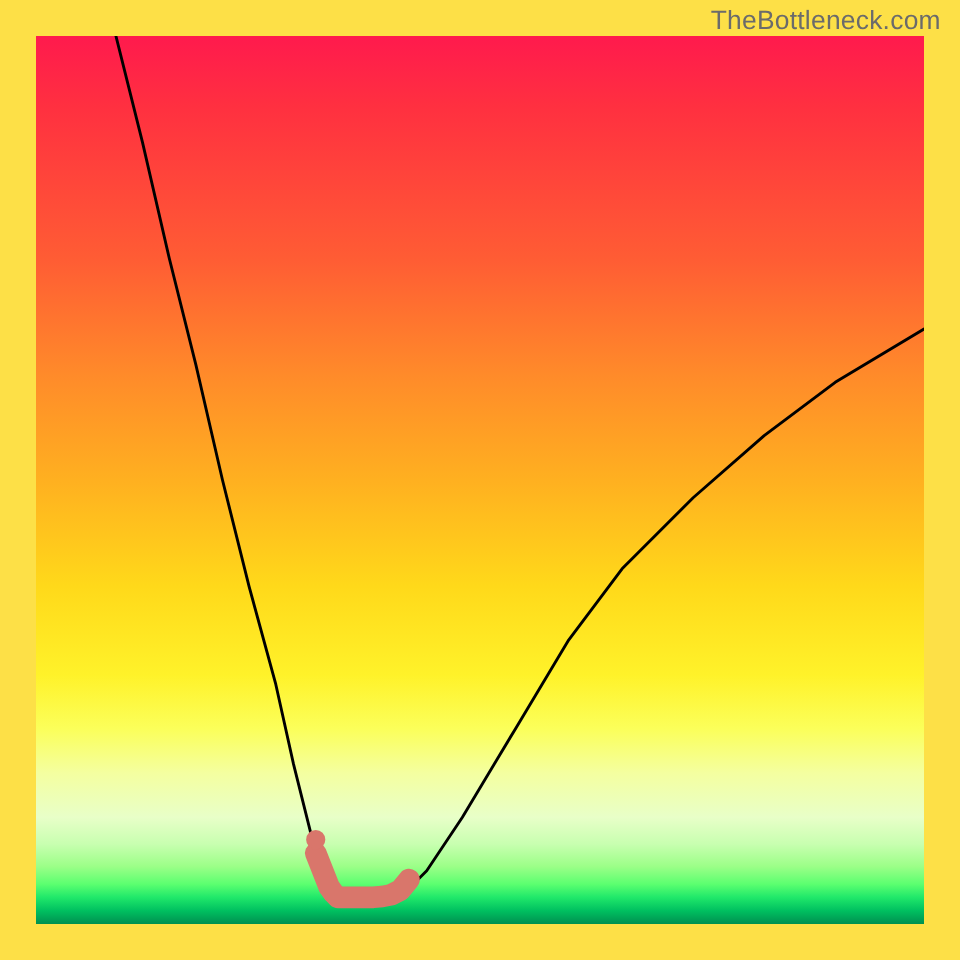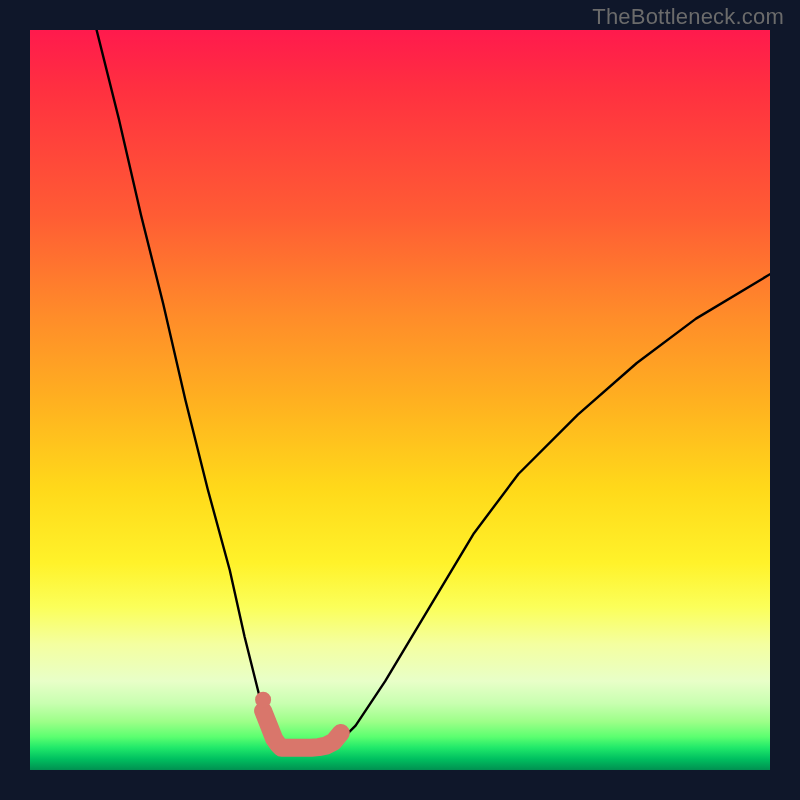--- a/index.html
+++ b/index.html
@@ -10,21 +10,21 @@
     background: #000;
     overflow: hidden;
     font-family: Arial, Helvetica, sans-serif;
   }
   .frame {
     position: absolute;
     left: 0;
     top: 0;
     width: 800px;
     height: 800px;
-    background: #0f172a;
+    background: #fde047;
     text-decoration: underline;
   }
   .plot-area {
     position: absolute;
     left: 30px;
     top: 30px;
     width: 740px;
     height: 740px;
     overflow: hidden;
   }

